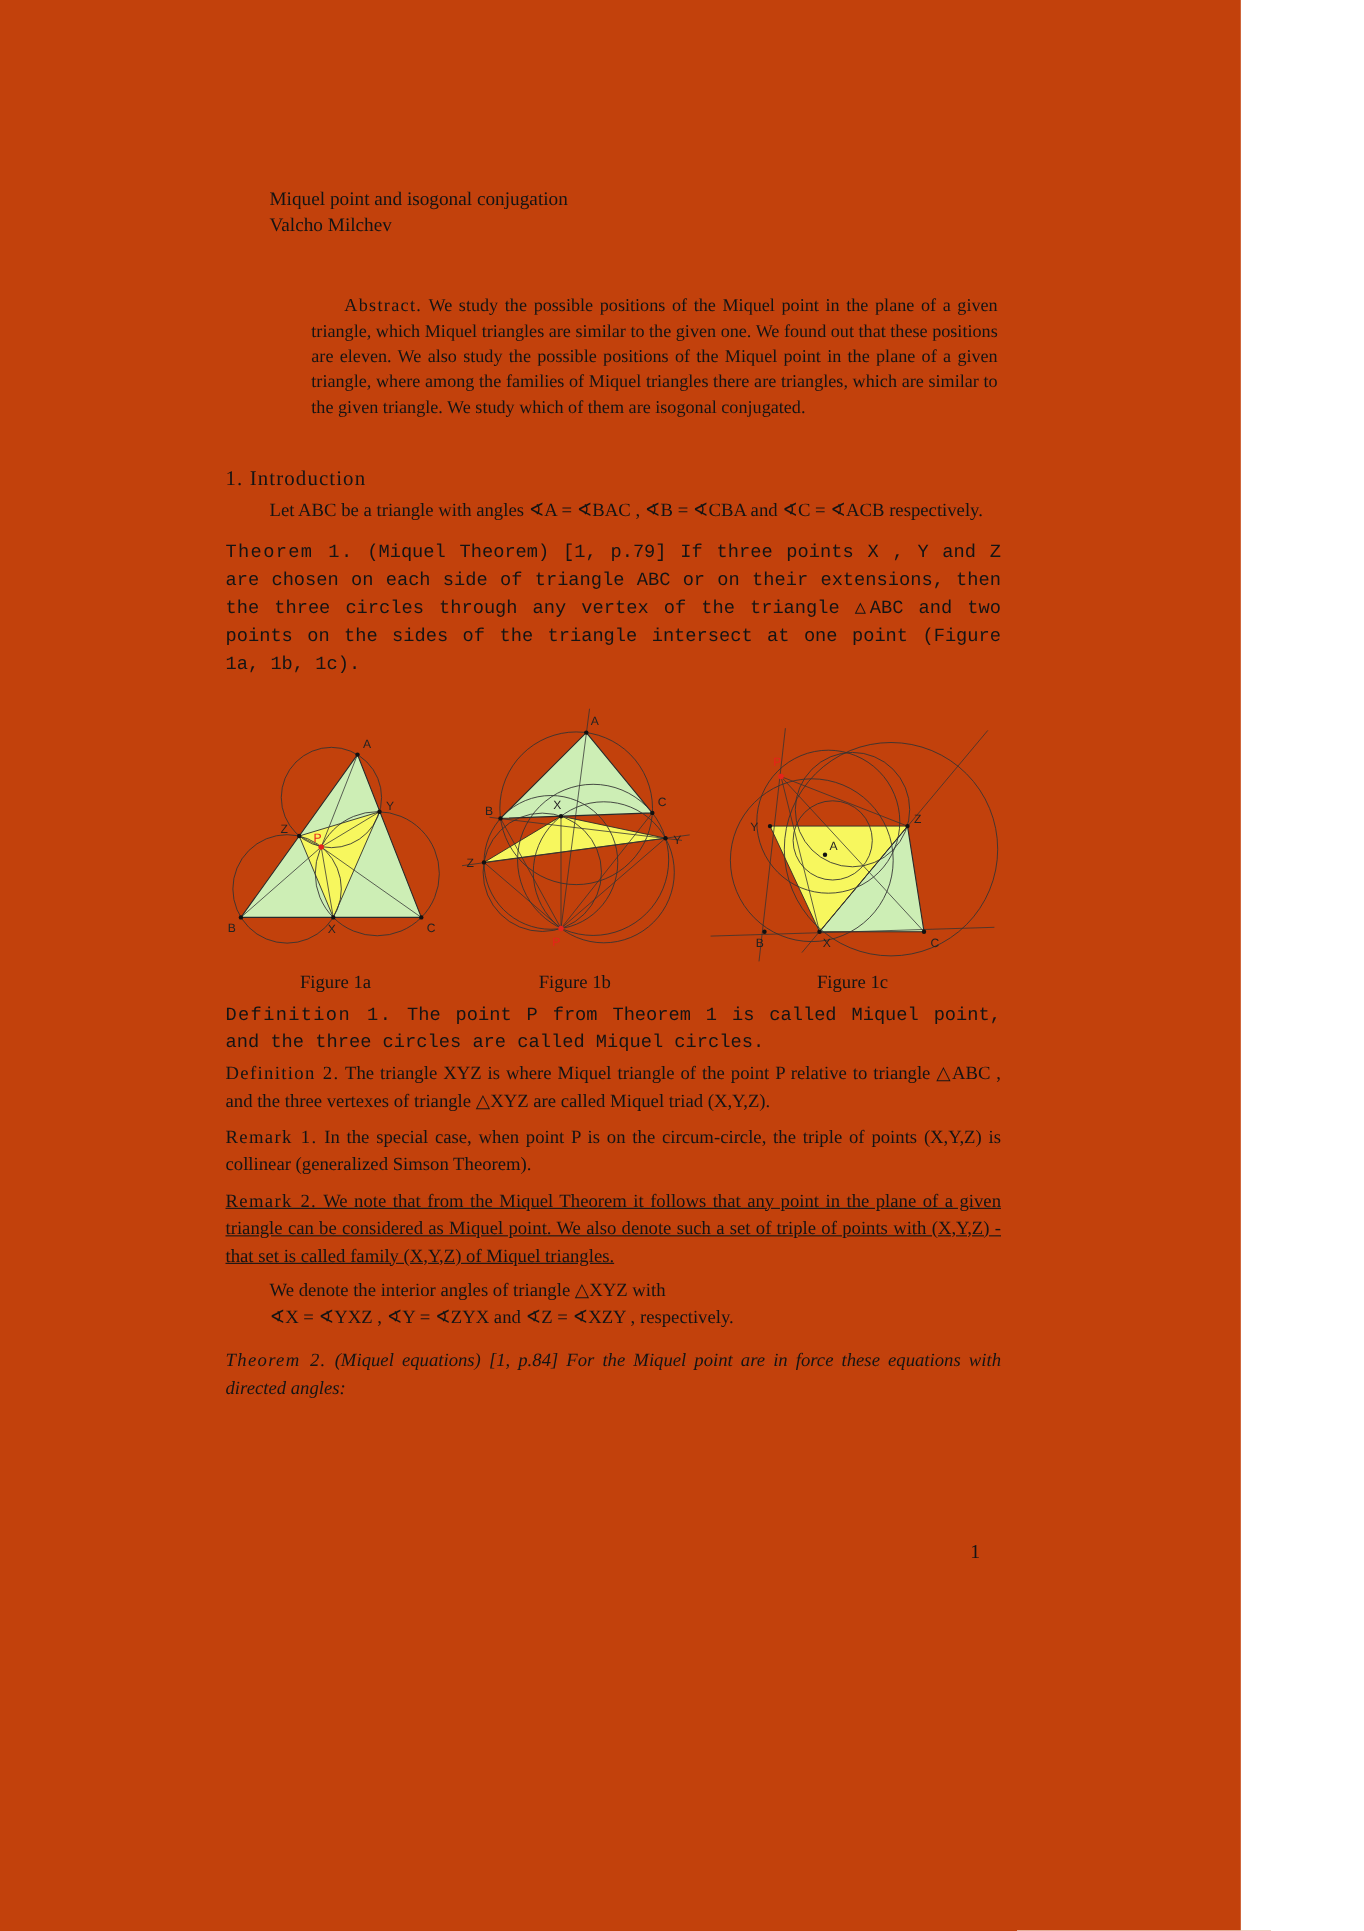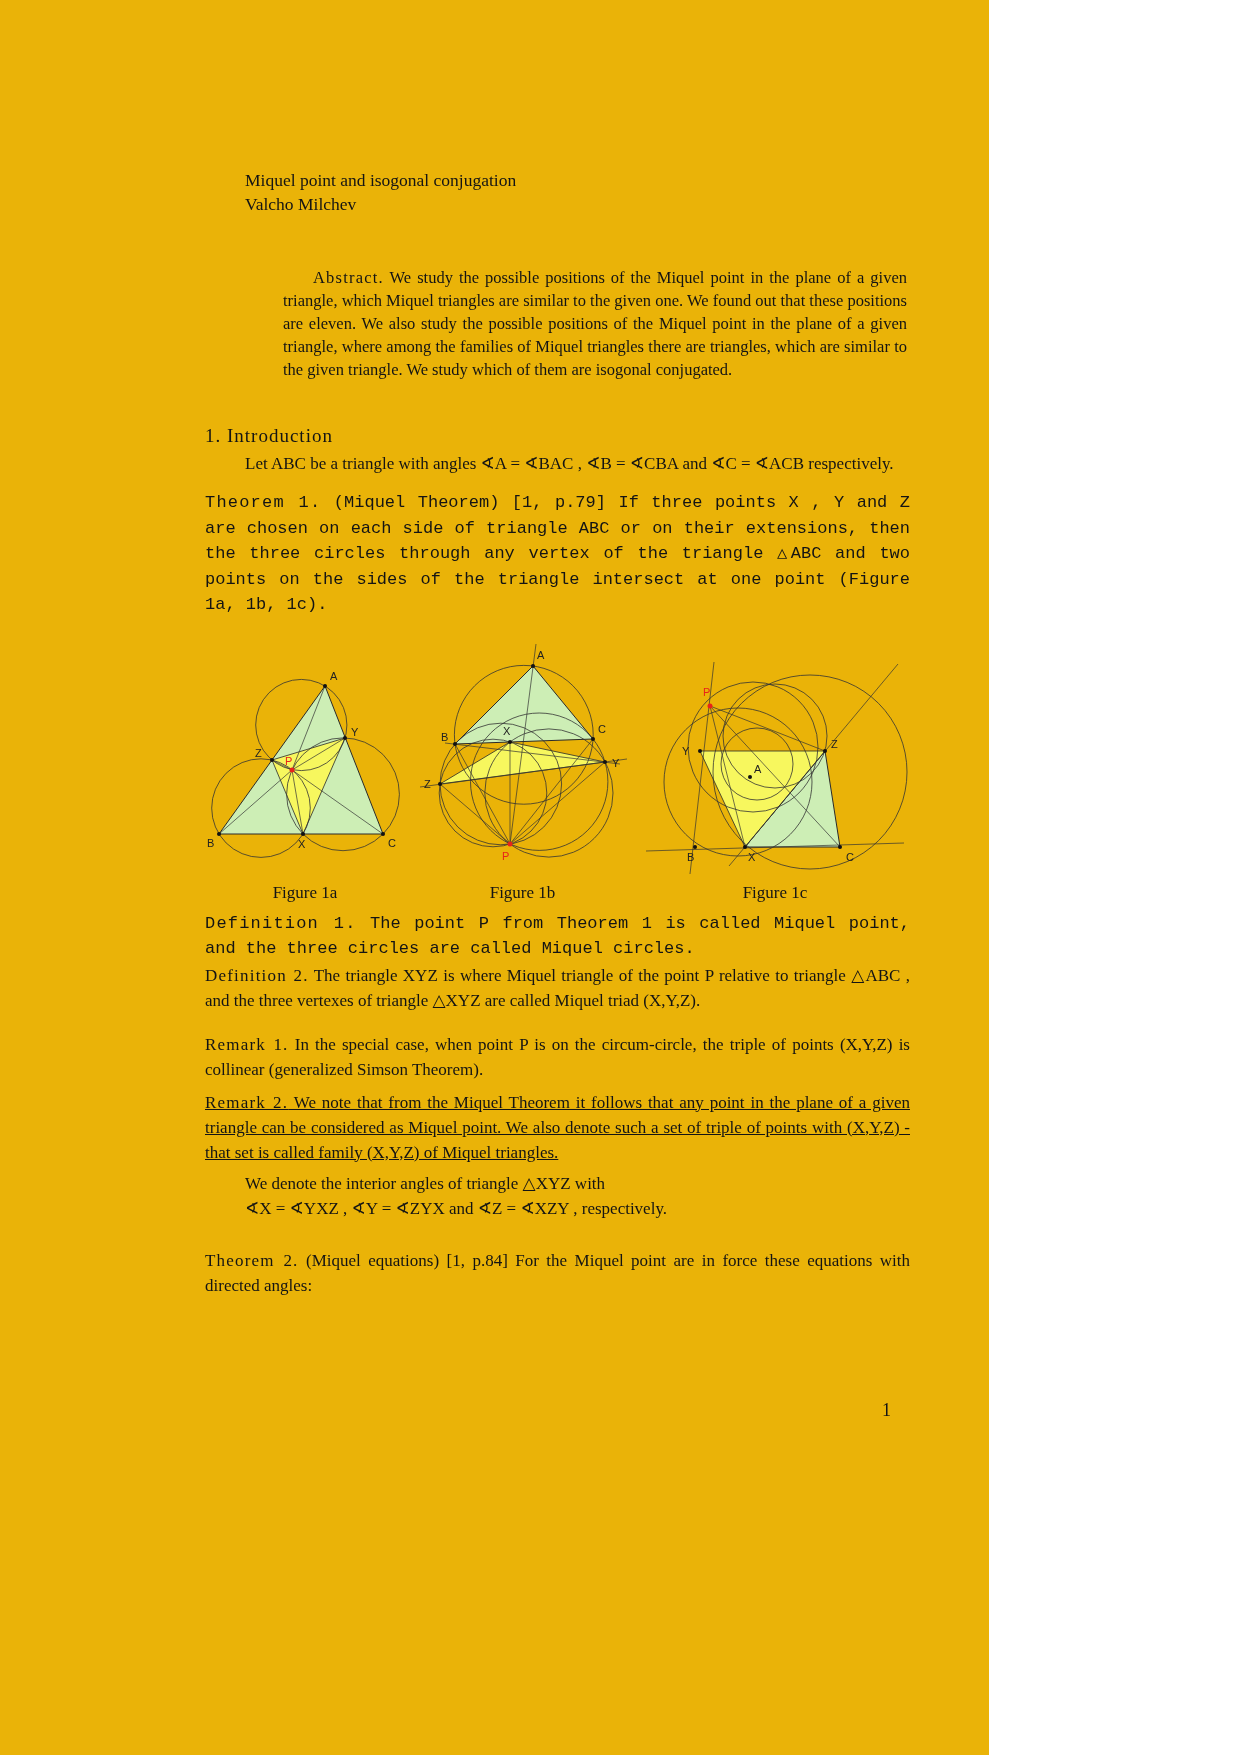--- a/index.html
+++ b/index.html
@@ -1,42 +1,42 @@
 <!DOCTYPE html>
 <html><head>
 <meta charset="utf-8">
 <style>
   html,body { margin:0; padding:0; background:#ffffff; }
   .page {
-    position:relative; width:989px; height:1755px; background:#eab308;
+    position:relative; width:1128px; height:1755px; background:#c2410c;
     font-family:"Liberation Serif","DejaVu Serif",serif; color:#141414;
     overflow:hidden;
   }
   .content { position:absolute; left:205px; top:0; width:705px; }
   .titleblock { padding-top:168px; margin-left:40px; font-size:17.5px; line-height:24px; }
   .abstract {
     margin:50px 0 0 78px; width:624px; font-size:16.5px; line-height:23px;
     text-align:justify; text-indent:30px;
   }
   .abstract .lead, p .lead { letter-spacing:1.2px; }
   h2 {
     margin:42px 0 0 0; font-size:19px; font-weight:normal; letter-spacing:1px;
     line-height:26px;
   }
   p { margin:0; font-size:17px; line-height:25px; text-align:justify; }
   .p-first { margin-top:12px; text-indent:40px; }
   .p-let   { margin-top:2px;  text-indent:40px; }
   .thm1 { margin-top:14px; line-height:25.5px;font-family:Liberation Mono, monospace; }
   .def1 { margin-top:8px;font-family:Liberation Mono, monospace; }
   .def2 { margin-top:2px; }
-  .rem1 { margin-top:19px; }
+  .rem1 { margin-top:8px; }
   .rem2 { margin-top:8px;text-decoration:underline; }
   .angles { margin-top:6px; }
   .angles .ang-line { padding-left:40px; font-size:17px; line-height:25px; }
-  .thm2 { margin-top:27px; }
+  .thm2 { margin-top:14px;font-style:italic; }
   .pageno { position:absolute; left:882px; top:1400px; font-size:18px; }
 
   .figrow { margin-top:26px; width:705px; display:flex; justify-content:space-between; align-items:flex-end; }
   figure { margin:0; display:flex; flex-direction:column; align-items:center; }
   figcaption { margin-top:4px; font-size:17px; text-align:center; }
   .fig { display:block; }
   .fig .c { fill:none; stroke:#333; stroke-width:0.8; }
   .fig line { stroke:#333; stroke-width:0.7; }
   .fig .tri-green { fill:#cdeeb5; stroke:#2a2a2a; stroke-width:1; }
   .fig .tri-yellow { fill:#f7f75e; stroke:#2a2a2a; stroke-width:0.8; }

